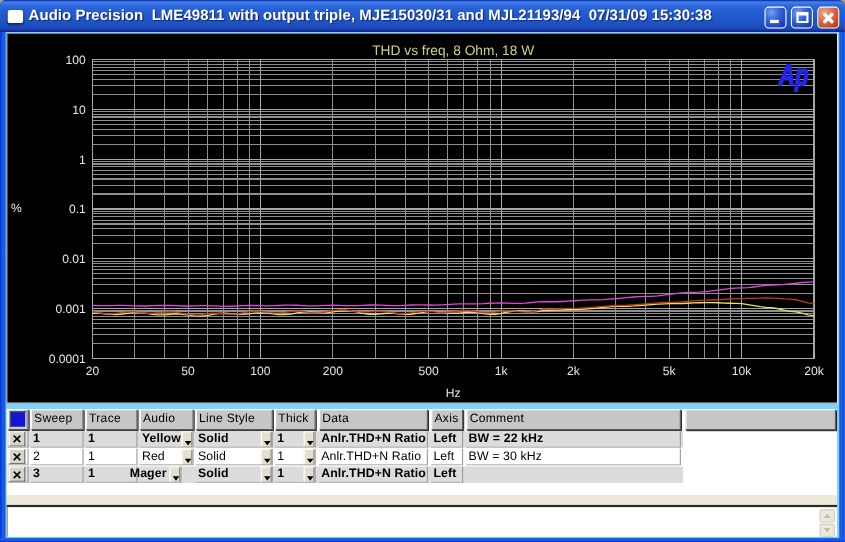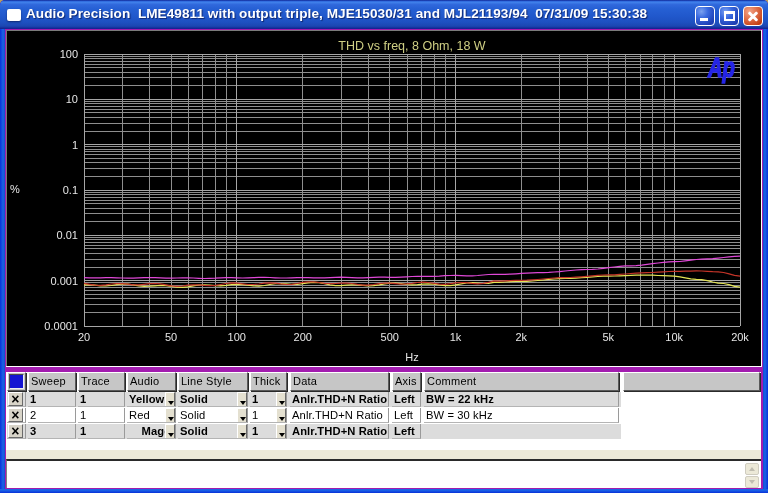--- a/index.html
+++ b/index.html
@@ -1,15 +1,15 @@
 <!DOCTYPE html>
 <html><head><meta charset="utf-8"><style>
 *{margin:0;padding:0;box-sizing:border-box;}
 html,body{width:768px;height:493px;overflow:hidden;font-family:"Liberation Sans",sans-serif;background:#b8a05c;}
-#win{position:absolute;left:0;top:0;width:768px;height:493px;background:#a21caf;border-radius:5px 5px 0 0;overflow:hidden;}
+#win{position:absolute;left:0;top:0;width:768px;height:493px;background:#7dd3fc;border-radius:5px 5px 0 0;overflow:hidden;}
 #frame{position:absolute;left:0;top:0;width:768px;height:493px;pointer-events:none;z-index:50;}
 #frame .l{position:absolute;left:0;top:0;width:5px;height:493px;background:linear-gradient(90deg,#0831d9,#1b63e6 60%,#0f4fd0);}
 #frame .r{position:absolute;right:0;top:0;width:5px;height:493px;background:linear-gradient(270deg,#0831d9,#1b63e6 60%,#0f4fd0);}
 #frame .b{position:absolute;left:0;bottom:0;width:768px;height:4px;background:linear-gradient(0deg,#0831d9,#1b63e6 70%);}
 #titlebar{position:absolute;left:0;top:0;width:768px;height:29px;z-index:60;border-radius:5px 5px 0 0;
  background:linear-gradient(180deg,#0c1d8c 0%,#2e68dc 4%,#4080ea 8%,#3068dc 16%,#2660d4 30%,#2158cc 55%,#1e51c2 75%,#1b47b2 90%,#111f8e 100%);}
 #titlebar .icon{position:absolute;left:7px;top:9px;width:14px;height:12px;background:#fff;border-radius:2px;box-shadow:0 1px 2px rgba(0,0,30,.5);}
 #titlebar .txt{position:absolute;left:26px;top:0;height:28px;line-height:27px;color:#fff;font-size:13.6px;font-weight:bold;white-space:nowrap;text-shadow:1px 1px 1px rgba(0,0,40,.55);letter-spacing:0.05px;}
 .wbtn{position:absolute;top:6px;width:20px;height:20px;border:1px solid #fff;border-radius:4px;z-index:61;}
 #bmin{left:695px;background:radial-gradient(circle at 30% 25%,#7ba1ef 0%,#3a6ae0 35%,#1e3fb4 80%);}
@@ -223,21 +223,21 @@
         <div class="cell" style="left:283px;width:99px;padding-left:2px;">Anlr.THD+N Ratio</div>
         <div class="cell" style="left:385px;width:29px;padding-left:2px;">Left</div>
         <div class="cell" style="left:417px;width:195px;padding-left:2px;">BW = 30 kHz</div>
       </div>
       <div class="row" style="top:52px;background:#dcdcdc;font-weight:bold;">
         <div class="cell" style="left:0px;width:19px;background:#dcdcdc;">
           <div class="xbtn">×</div>
         </div>
         <div class="cell" style="left:21px;width:48px;padding-left:2px;">3</div>
         <div class="cell" style="left:71px;width:47px;padding-left:2px;">1</div>
-        <div class="cell" style="left:120px;width:49px;padding-left:2px;text-align:right;">Mager<div class="drop">
+        <div class="cell" style="left:109px;width:49px;padding-left:2px;">Mager<div class="drop">
             <div class="tri"></div>
           </div></div>
         <div class="cell" style="left:171px;width:70px;padding-left:2px;">Solid<div class="drop">
             <div class="tri"></div>
           </div></div>
         <div class="cell" style="left:243px;width:37px;padding-left:2px;">1<div class="drop">
             <div class="tri"></div>
           </div></div>
         <div class="cell" style="left:283px;width:99px;padding-left:2px;">Anlr.THD+N Ratio</div>
         <div class="cell" style="left:385px;width:29px;padding-left:2px;">Left</div>

